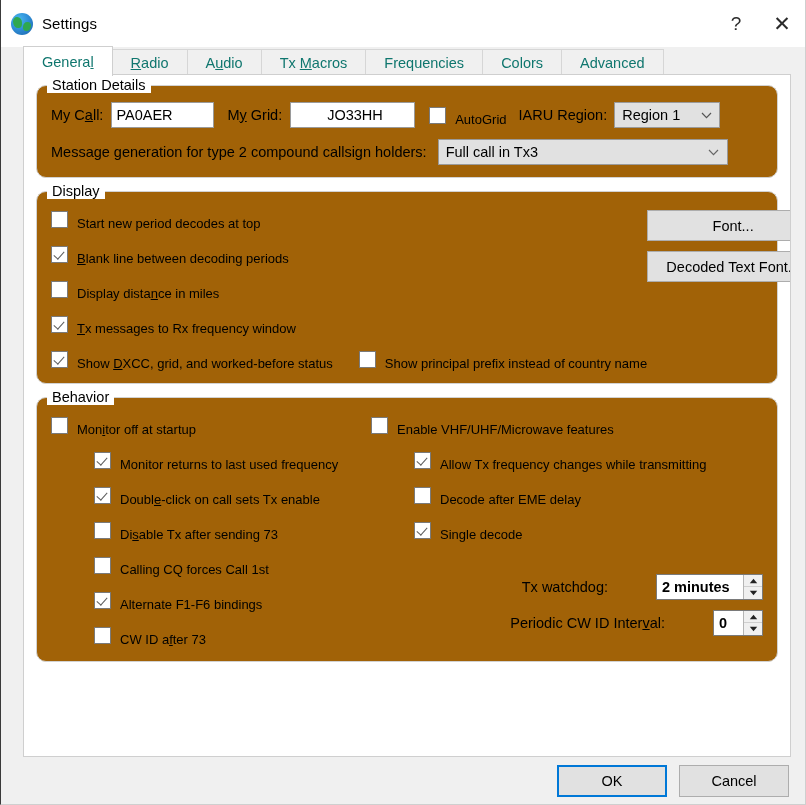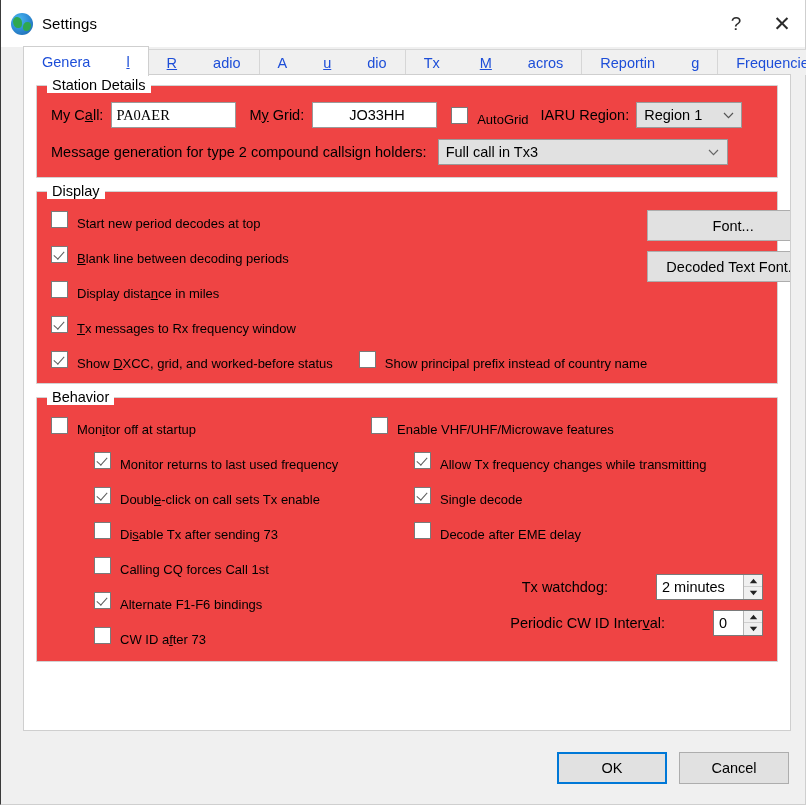--- a/index.html
+++ b/index.html
@@ -90,28 +90,27 @@
     display: flex;
     align-items: flex-end;
   }
   .tab {
     height: 26px;
     padding: 0 18px;
     display: flex;
     align-items: center;
     justify-content: space-between;
     font-size: 14.5px;
-    color: #1d4ed8;
+    color: #0f766e;
     background: #f0f0f0;
     border: 1px solid #d6d6d6;
     border-bottom: none;
     margin-right: -1px;
     white-space: nowrap;
     position: relative;
-    gap: 36px;
   }
   .tab.selected {
     height: 30px;
     background: #ffffff;
     border-color: #cfcfcf;
     z-index: 3;
     margin-bottom: -1px;
   }
   .tab .u { text-decoration: underline; text-underline-offset: 1px; }
 
@@ -123,25 +122,25 @@
     margin: 0 14px 0 22px;
     margin-top: -1px;
     padding: 10px 12px 0 12px;
     position: relative;
     overflow: hidden;
   }
 
   
   .group {
     border: 1px solid #d2d2d2;
-    border-radius: 1px;
+    border-radius: 10px;
     margin-bottom: 13px;
     padding: 16px 14px 12px 14px;
     position: relative;
-    background: #ef4444;
+    background: #a16207;
   }
   .group > .legend {
     position: absolute;
     top: -9px;
     left: 10px;
     background: #ffffff;
     padding: 0 5px;
     font-size: 14.5px;
     color: #000;
   }
@@ -156,21 +155,21 @@
   input.txt {
     font-family: "Liberation Sans", sans-serif;
     font-size: 14.5px;
     color: #000;
     background: #ffffff;
     border: 1px solid #9a9a9a;
     height: 26px;
     padding: 0 4px;
     outline: none;
   }
-  #mycall { width: 125px; font-family: Liberation Serif, serif; }
+  #mycall { width: 103px; }
   #mygrid { width: 125px; }
 
   .combo {
     display: inline-flex;
     align-items: center;
     height: 26px;
     background: #e1e1e1;
     border: 1px solid #9a9a9a;
     padding: 0 0 0 7px;
     font-size: 14.5px;
@@ -277,20 +276,21 @@
     border: 1px solid #7a7a7a;
     background: #ffffff;
   }
   .spin .sv {
     display: flex;
     align-items: center;
     padding: 0 5px;
     font-size: 14.5px;
     color: #000;
     white-space: nowrap;
+    font-weight: bold;
   }
   .spin .sbtns {
     width: 19px;
     flex: 0 0 auto;
     display: flex;
     flex-direction: column;
     border-left: 1px solid #b5b5b5;
     background: #f0f0f0;
   }
   .spin .sbtn {
@@ -302,21 +302,21 @@
     font-size: 8px;
     line-height: 1;
   }
   .spin .sbtn:first-child { border-bottom: 1px solid #cfcfcf; }
   #watchdog-spin .sv { width: 86px; }
   #cwid-spin .sv { width: 29px; }
 
   
   .footer {
     flex: 0 0 auto;
-    height: 73px;
+    height: 47px;
     background: #f0f0f0;
     display: flex;
     align-items: center;
     justify-content: flex-end;
     padding-right: 16px;
     gap: 12px;
   }
   .footer .btn { height: 32px; }
   #ok-button {
     width: 110px;
@@ -349,24 +349,20 @@
       </div>
     <div class="tab">
         <span>A</span>
         <span class="u">u</span>
         <span>dio</span>
       </div>
     <div class="tab">
         <span>Tx&nbsp;</span>
         <span class="u">M</span>
         <span>acros</span>
-      </div>
-    <div class="tab">
-        <span>Reportin</span>
-        <span class="u">g</span>
       </div>
     <div class="tab">Frequencies</div>
     <div class="tab">Colors</div>
     <div class="tab">Advanced</div>
   </div>
 
   <div class="panel">
 
     <div class="group">
       <div class="legend">Station Details</div>
@@ -517,28 +513,28 @@
             </span>
           </div>
           <div class="bline">
             <span class="cb">
               <span class="box checked"></span>
               <span class="cbl">Allow Tx frequency changes while transmitting</span>
             </span>
           </div>
           <div class="bline">
             <span class="cb">
+              <span class="box"></span>
+              <span class="cbl">Decode after EME delay</span>
+            </span>
+          </div>
+          <div class="bline">
+            <span class="cb">
               <span class="box checked"></span>
               <span class="cbl">Single decode</span>
-            </span>
-          </div>
-          <div class="bline">
-            <span class="cb">
-              <span class="box"></span>
-              <span class="cbl">Decode after EME delay</span>
             </span>
           </div>
 
           <div style="height:32px;"></div>
 
           <div class="spin-row">
             <span class="lbl">Tx watchdog:</span>
             <span class="spin" id="watchdog-spin">
               <span class="sv">2 minutes</span>
               <span class="sbtns">

